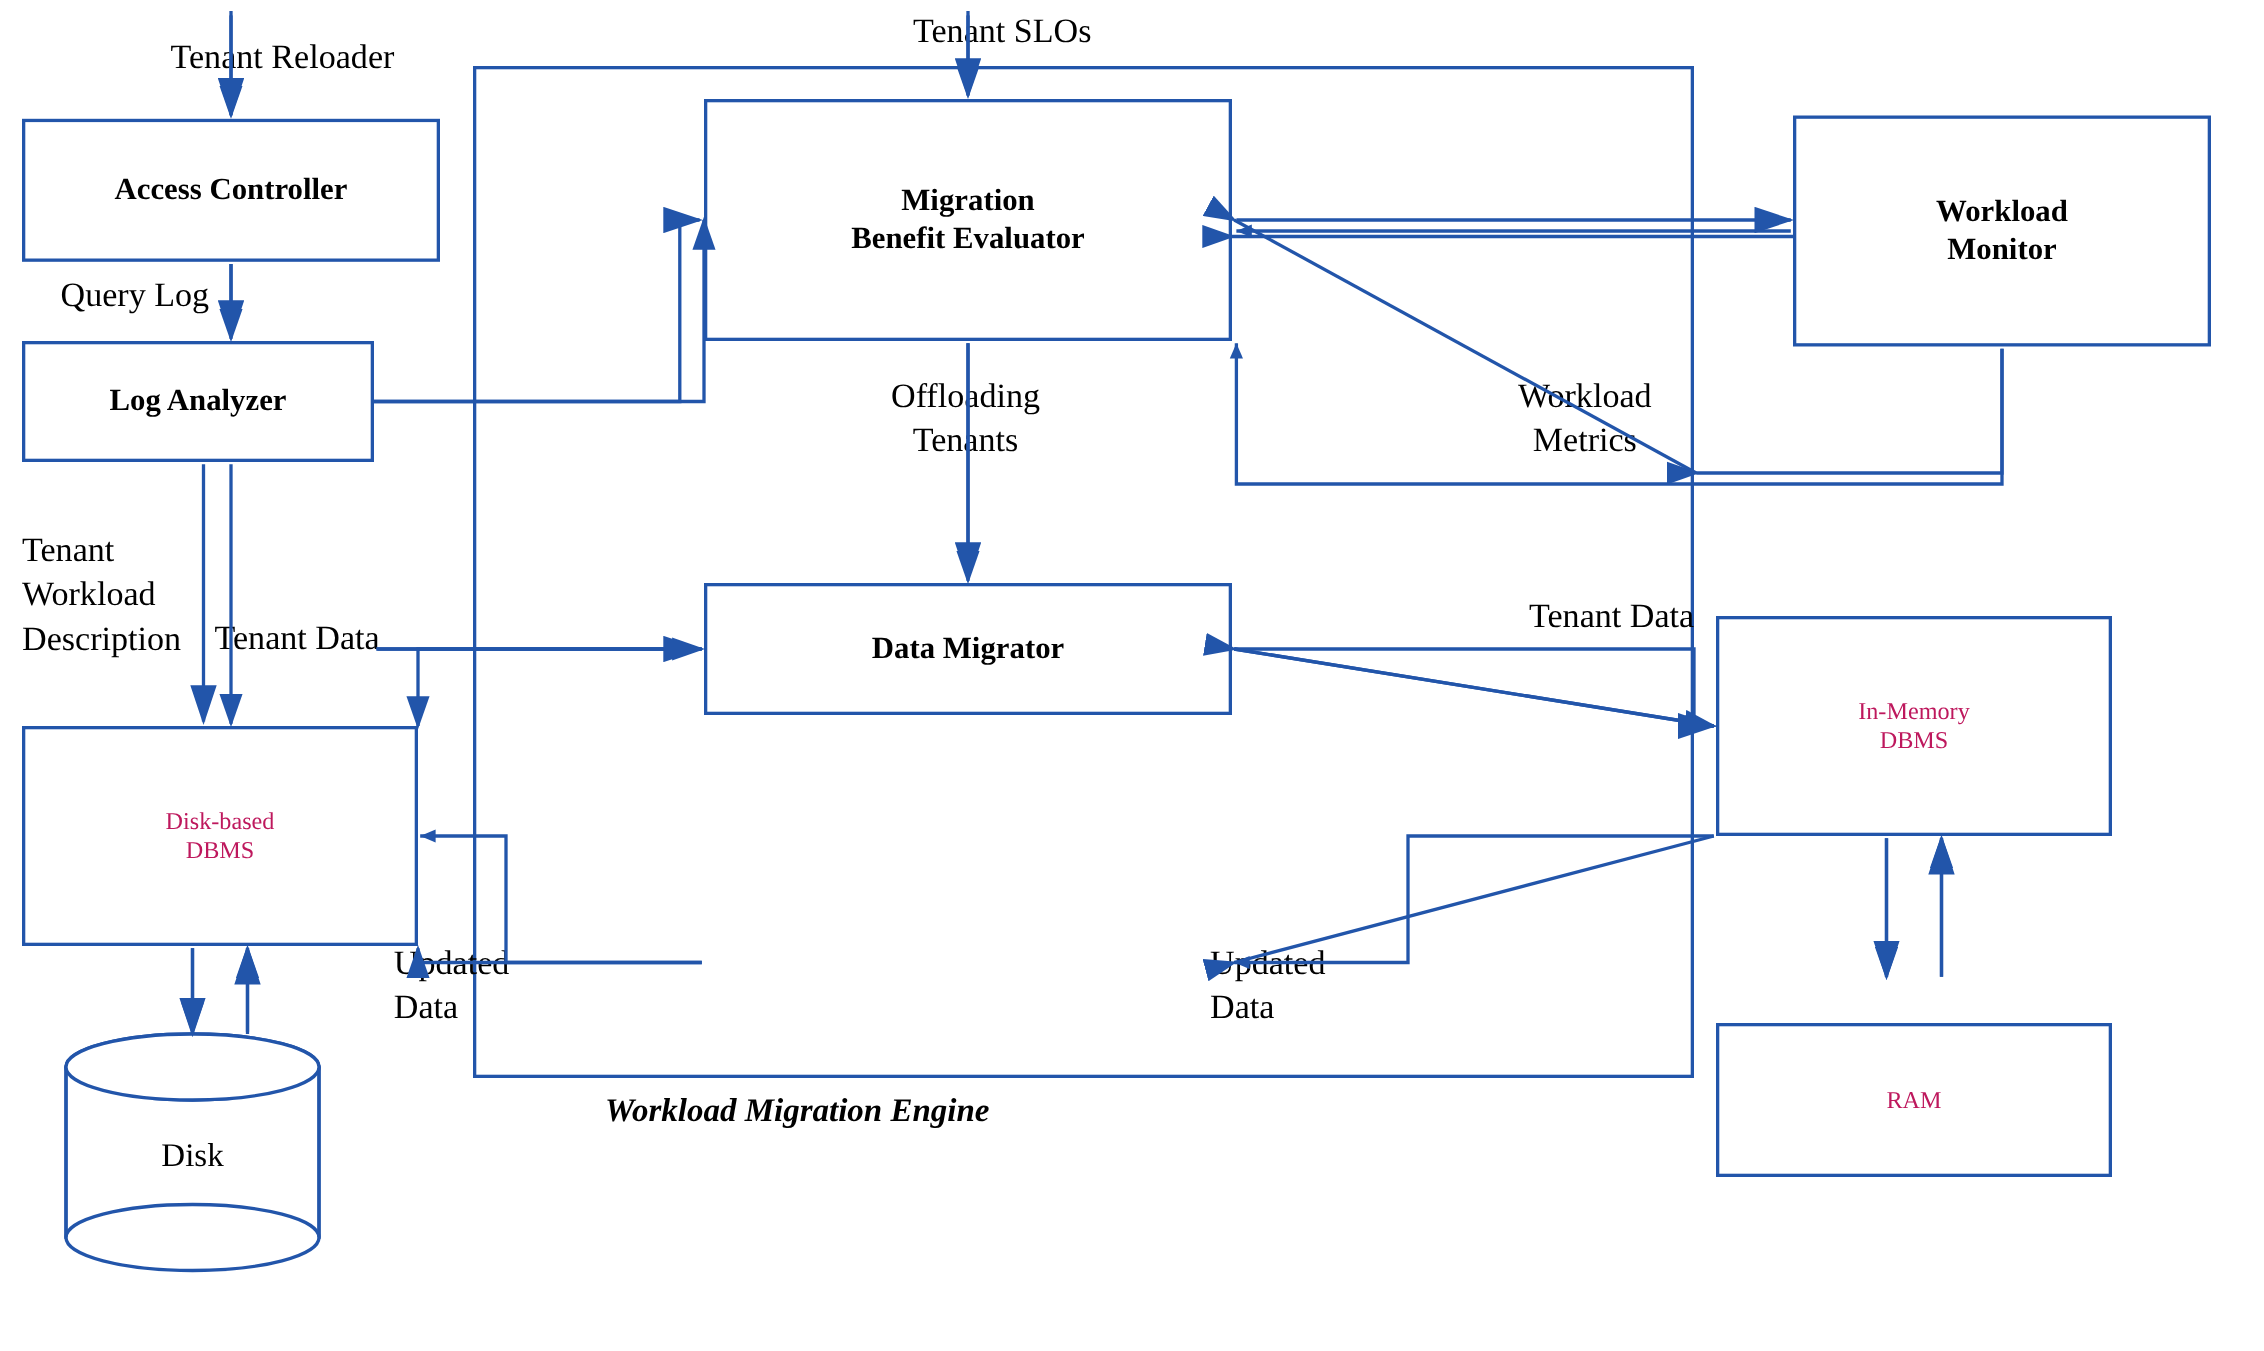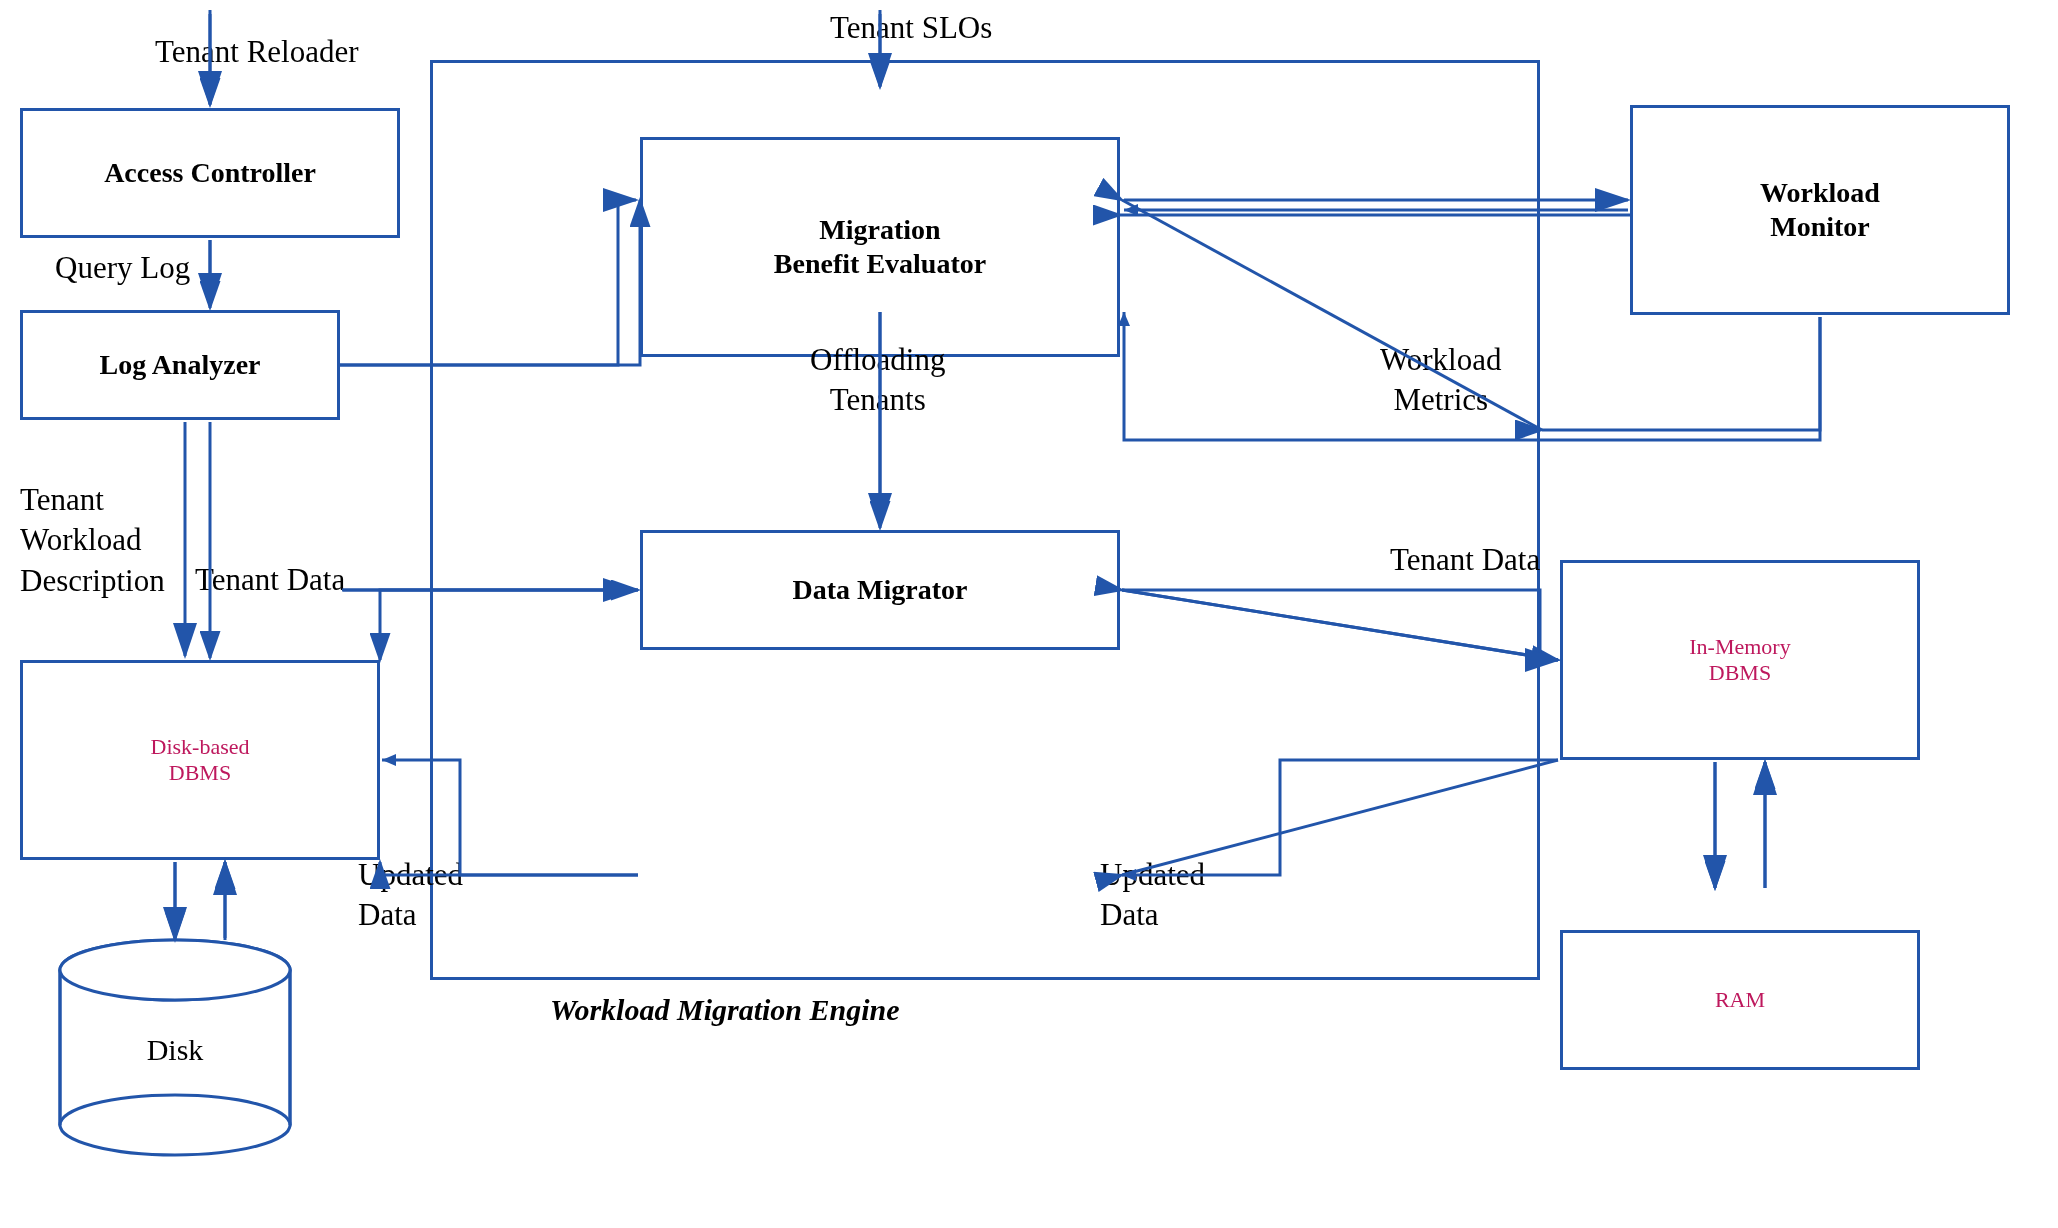--- a/index.html
+++ b/index.html
@@ -58,21 +58,21 @@
 <div class="diagram-container">
 
   <div class="box" style="left:20px; top:310px; width:320px; height:110px;">
     <span class="box-label">Log Analyzer</span>
   </div>
 
   <div class="box" style="left:20px; top:108px; width:380px; height:130px;">
     <span class="box-label">Access Controller</span>
   </div>
 
-  <div class="box" style="left:640px; top:90px; width:480px; height:220px;margin-top:47px;">
+  <div class="box" style="left:640px; top:90px; width:480px; height:220px;">
     <span class="box-label">Migration<br>Benefit Evaluator</span>
   </div>
 
   <div class="box" style="left:1630px; top:105px; width:380px; height:210px;">
     <span class="box-label">Workload<br>Monitor</span>
   </div>
 
   <div class="box" style="left:640px; top:530px; width:480px; height:120px;">
     <span class="box-label">Data Migrator</span>
   </div>

